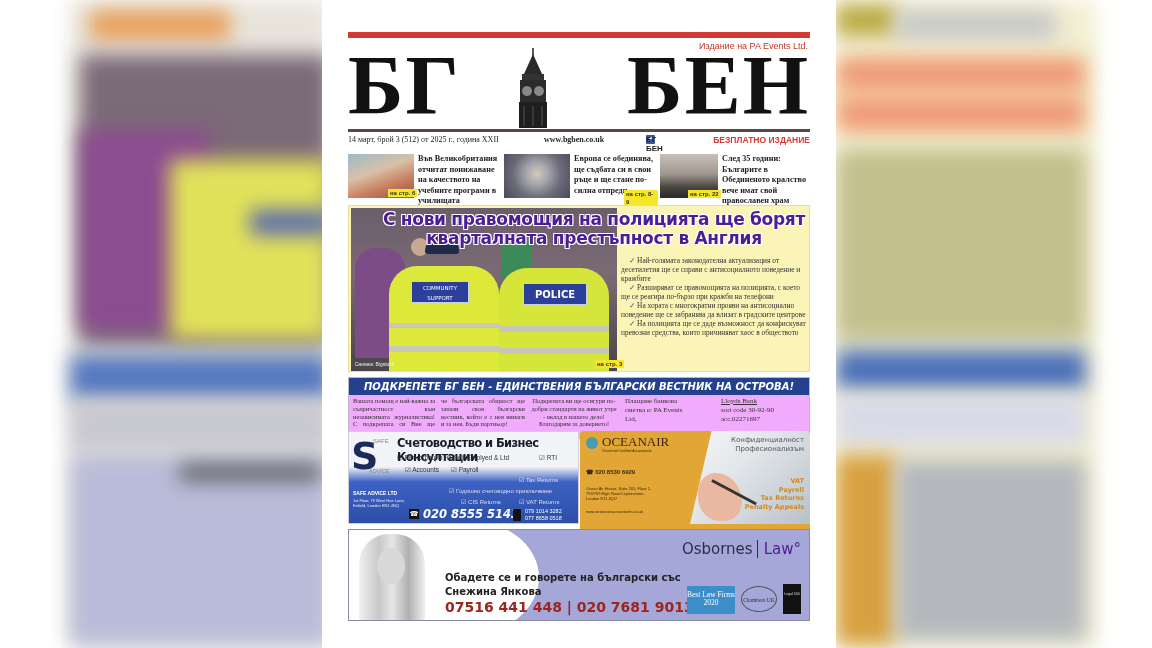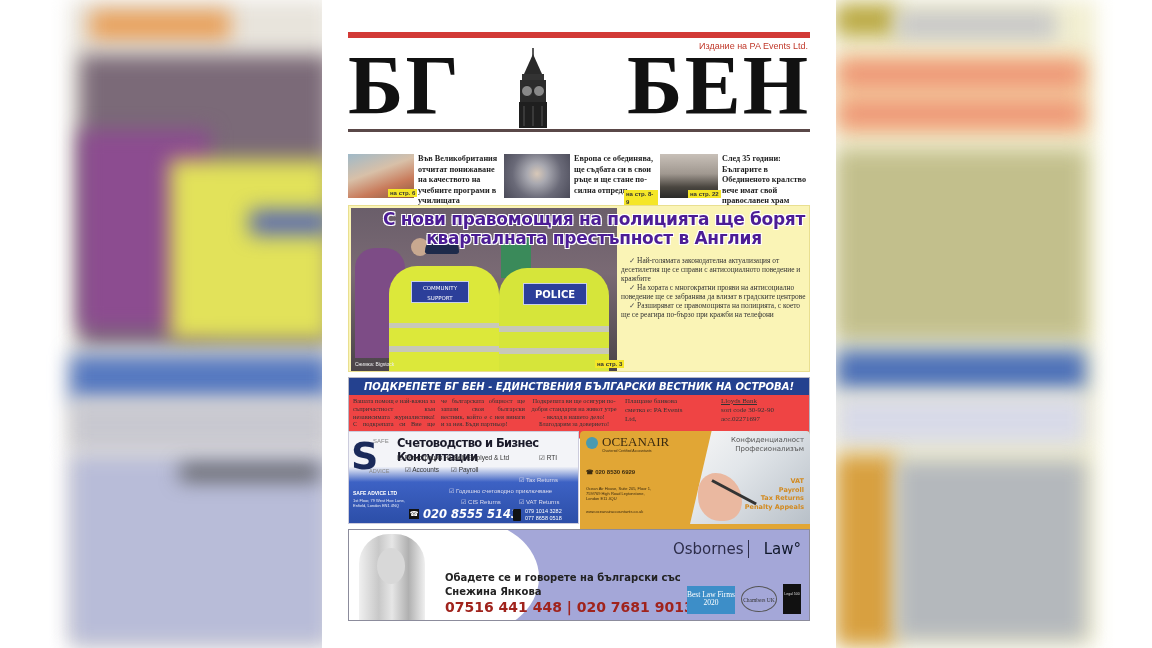--- a/index.html
+++ b/index.html
@@ -36,38 +36,38 @@
 
   
   .lead { position: absolute; left: 26px; top: 205px; width: 462px; height: 167px; background: #faf4b6; border: 1px solid #e9df90; }
   .lead-photo { position: absolute; left: 2px; top: 2px; width: 266px; height: 163px; overflow: hidden; background: #5a5a60; }
   .headline { position: absolute; right: 4px; top: 4px; text-align: center; font-family: "DejaVu Sans", sans-serif; font-weight: bold; font-size: 17px; line-height: 19px; color: #4c1d95; text-shadow: 1px 1px 0 #fff, -1px -1px 0 #fff, 1px -1px 0 #fff, -1px 1px 0 #fff; letter-spacing: -0.3px; }
   .bullets { position: absolute; left: 272px; top: 50px; width: 188px; font-size: 7.4px; line-height: 9px; color: #333; }
   .bullets p { text-indent: 8px; }
   .bullets .tick { color: #555; }
 
   
-  .support { position: absolute; left: 26px; top: 377px; width: 462px; height: 62px; border: 1px solid #b8b8c4; background: #ef4444; }
+  .support { position: absolute; left: 26px; top: 377px; width: 462px; height: 62px; border: 1px solid #b8b8c4; background: #f0abfc; }
   .support-bar { height: 17px; background: #24418f; color: #fff; font-family: "DejaVu Sans", sans-serif; font-style: italic; font-weight: bold; font-size: 10px; line-height: 17px; text-align: center; }
   .support-cols { position: relative; height: 32px; font-size: 6.4px; line-height: 7.8px; color: #333; }
   .support-cols div { position: absolute; top: 2px; }
 
   
   .ad-safe { position: absolute; left: 26px; top: 431px; width: 231px; height: 93px; background: linear-gradient(180deg, #f3f4f8 0%, #f3f4f8 38%, #3d62c4 55%, #2c4ea8 100%); overflow: hidden; border: 1px solid #ccd; }
   .ad-ocean { position: absolute; left: 258px; top: 431px; width: 230px; height: 114px; background: #e1a635; overflow: hidden; border-radius: 4px; }
 
   
   .ad-law { position: absolute; left: 26px; top: 529px; width: 462px; height: 92px; background: #ffffff; border: 1px solid #8c8c9c; overflow: hidden; }
   .law-bg { position: absolute; left: 90px; top: 0; width: 372px; height: 92px; background: #a4a7d8; }
   .law-bg-curve { position: absolute; left: 70px; top: -10px; width: 120px; height: 115px; background: #ffffff; border-radius: 0 60% 60% 0 / 0 50% 50% 0; }
   .law-title { position: absolute; left: 96px; top: 11px; font-family: "DejaVu Sans", sans-serif; font-weight: bold; font-size: 15px; color: #a0231c; }
   .law-line { position: absolute; left: 96px; font-family: "DejaVu Sans", sans-serif; font-weight: bold; color: #222; }
   .law-phone { position: absolute; left: 96px; top: 69px; font-family: "DejaVu Sans", sans-serif; font-weight: bold; font-size: 14px; color: #a0231c; }
   .osb { position: absolute; right: 8px; top: 10px; font-family: "DejaVu Sans", sans-serif; font-size: 15px; color: #2d2d4a; }
-  .osb .law { color: #0f172a; margin-left: 4px; padding-left: 15px; border-left: 1px solid #2d2d4a; }
+  .osb .law { color: #4c1d95; margin-left: 4px; padding-left: 6px; border-left: 1px solid #2d2d4a; }
 </style>
 </head>
 <body>
 
 <div class="side side-left">
   <div class="blur-block" style="left:70px;top:0;width:260px;height:648px;background:#e8e4dc;"></div>
   <div class="blur-block" style="left:90px;top:10px;width:140px;height:30px;background:#e8a05a;"></div>
   <div class="blur-block" style="left:80px;top:55px;width:250px;height:290px;background:#7b6a78;"></div>
   <div class="blur-block" style="left:80px;top:130px;width:130px;height:200px;background:#8c4c90;"></div>
   <div class="blur-block" style="left:170px;top:160px;width:160px;height:180px;background:#e2e25a;"></div>
@@ -108,20 +108,29 @@
       <rect x="9" y="54" width="28" height="26" fill="#1f1f1f"></rect>
       <line x1="14" y1="58" x2="14" y2="78" stroke="#555" stroke-width="1"></line>
       <line x1="23" y1="58" x2="23" y2="78" stroke="#555" stroke-width="1"></line>
       <line x1="32" y1="58" x2="32" y2="78" stroke="#555" stroke-width="1"></line>
     </svg>
     <div class="mast-word mast-right">БЕН</div>
   </div>
 
   <div class="bottom-rule"></div>
 
+  <div class="dateline">
+    <span style="left:0;">14 март, брой 3 (512) от 2025 г., година XXII</span>
+    <span style="left:196px;font-weight:bold;">www.bgben.co.uk</span>
+    <span style="left:298px;font-family:'Liberation Sans',sans-serif;font-weight:bold;">
+        <span class="fb-badge">f</span>
+        <span>БГ БЕН</span>
+      </span>
+    <span style="right:0;" class="free">БЕЗПЛАТНО ИЗДАНИЕ</span>
+  </div>
 
   <div class="teasers">
     <div class="teaser" style="left:0;width:154px;">
       <div class="teaser-img" style="left:0;background:linear-gradient(160deg,#9fb9c8 0%,#d8c0a8 40%,#c87a5a 70%,#8a5a40 100%);"></div>
       <div class="page-ref" style="left:40px;top:37px;">на стр. 6</div>
       <div class="teaser-text" style="left:70px;width:84px;">Във Великобритания отчитат понижаване на качеството на учебните програми в училищата</div>
     </div>
     <div class="teaser" style="left:156px;width:154px;">
       <div class="teaser-img" style="left:0;background:radial-gradient(circle at 50% 45%,#d8c8b8 0%,#a8a8b0 25%,#6a6a78 60%,#4a4a58 100%);"></div>
       <div class="teaser-text" style="left:70px;width:84px;">Европа се обединява, ще съдбата си в свои ръце и ще стане по-силна отпреди</div>
@@ -151,22 +160,23 @@
       <div style="position:absolute;left:172px;top:75px;width:64px;height:22px;background:#2c3f9a;border:1px solid #c8d0e8;color:#fff;font-family:'DejaVu Sans',sans-serif;font-size:10px;font-weight:bold;line-height:22px;text-align:center;">POLICE</div>
       <div style="position:absolute;left:4px;top:153px;font-family:'Liberation Sans',sans-serif;font-size:5px;color:#eee;">Снимка: Bigstock</div>
     </div>
     <div class="headline">
       <div>С нови правомощия на полицията ще борят</div>
       <div>кварталната престъпност в Англия</div>
     </div>
     <div class="page-ref" style="left:246px;top:154px;">на стр. 3</div>
     <div class="bullets">
       <p><span class="tick">✓ </span><span>Най-голямата законодателна актуализация от десетилетия ще се справи с антисоциалното поведение и кражбите</span></p>
+      <p><span class="tick">✓ </span><span>Разширяват се правомощията на полицията, с което ще се реагира по-бързо при кражби на телефони</span></p>
       <p><span class="tick">✓ </span><span>На хората с многократни прояви на антисоциално поведение ще се забранява да влизат в градските центрове</span></p>
-      <p><span class="tick">✓ </span><span>Разширяват се правомощията на полицията, с което ще се реагира по-бързо при кражби на телефони</span></p>
+      <p><span class="tick">✓ </span><span>На полицията ще се даде възможност да конфискуват превозни средства, които причиняват хаос в обществото</span></p>
     </div>
   </div>
 
   <div class="support">
     <div class="support-bar">ПОДКРЕПЕТЕ БГ БЕН - ЕДИНСТВЕНИЯ БЪЛГАРСКИ ВЕСТНИК НА ОСТРОВА!</div>
     <div class="support-cols">
       <div style="left:4px;width:82px;text-align:justify;">Вашата помощ е най-важна за съпричастност към независимата журналистика! С подкрепата си Вие ще гарантирате,</div>
       <div style="left:92px;width:84px;text-align:justify;">че българската общност ще запази своя български вестник, който е с нея винаги и за нея. Бъди партньор!</div>
       <div style="left:182px;width:86px;text-align:center;">Подкрепата ви ще осигури по-добри стандарти на живот утре - вклад в нашето дело! Благодарим за доверието!</div>
       <div style="left:276px;width:70px;font-size:7px;line-height:9px;">Плащане банкова сметка е: PA Events Ltd,</div>

